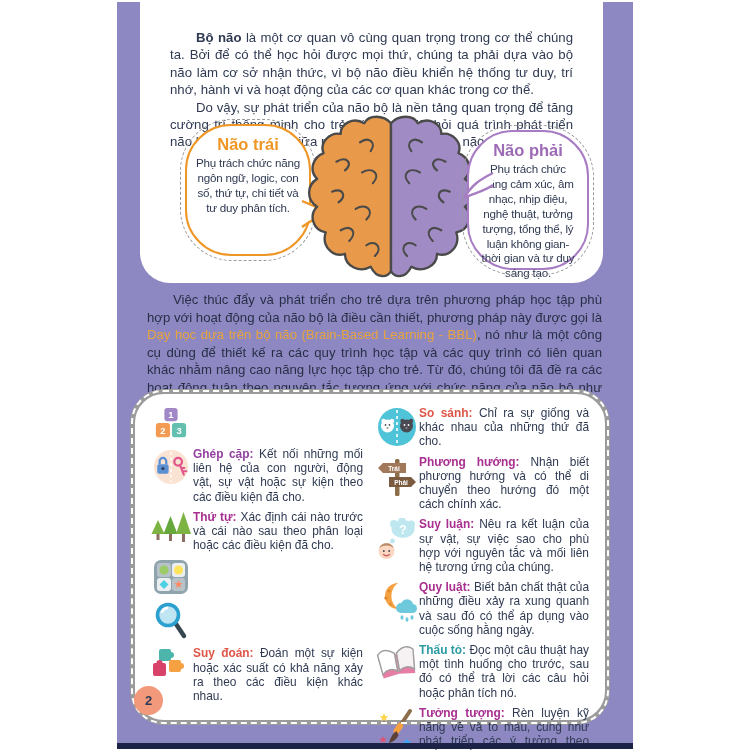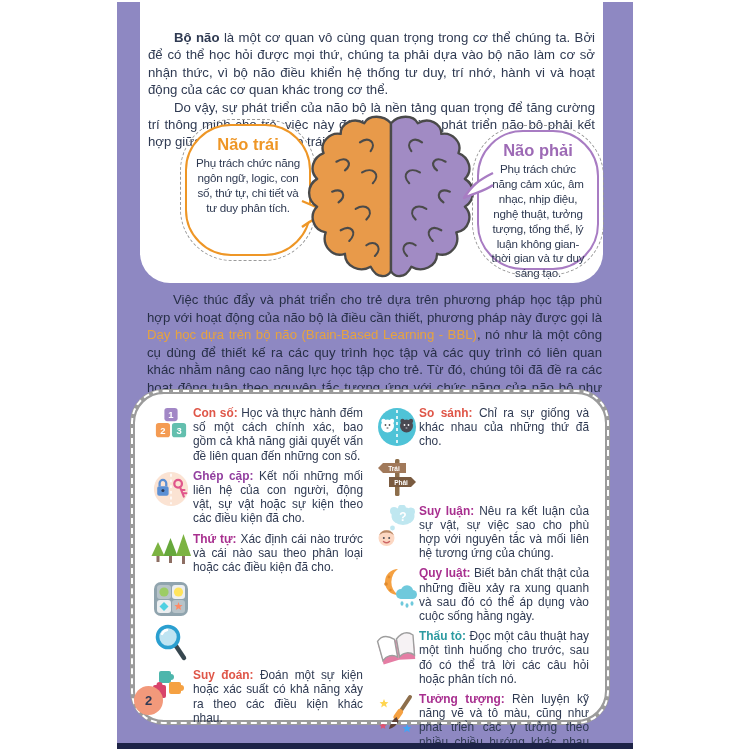--- a/index.html
+++ b/index.html
@@ -2,29 +2,29 @@
 <html><head>
 <meta charset="utf-8">
 <style>
   html,body{margin:0;padding:0;background:#fff;}
   .stage{position:relative;width:750px;height:750px;background:#fff;overflow:hidden;
          font-family:"Liberation Sans",sans-serif;color:#2f3a52;}
   .page-bg{position:absolute;left:117px;top:2px;width:516px;height:746px;background:#8e88c2;}
   
   .intro-panel{position:absolute;left:23px;top:0;width:463px;height:281px;background:#fff;
                border-radius:0 0 30px 30px;}
-  .para{margin:0;padding:0 8px;text-align:justify;font-size:13.2px;line-height:17.4px;color:#2f3a52;}
+  .para{margin:0;padding:0 30px;text-align:justify;font-size:13.2px;line-height:17.4px;color:#2f3a52;}
   .para.first{padding-top:27px;text-indent:26px;}
   .para.second{text-indent:26px;}
   .para b{font-weight:700;}
   
   .bubble{position:absolute;background:#fff;border-radius:46px;text-align:center;}
   .bubble::before{content:"";position:absolute;inset:-7px;border:1.6px dashed #9a9a9a;border-radius:52px;}
   .bubble-left{left:45px;top:122px;width:122px;height:128px;border:2.5px solid #ee9626;}
-  .bubble-right{left:337px;top:128px;width:118px;height:136px;border:2.5px solid #a87cc3;}
+  .bubble-right{left:327px;top:128px;width:118px;height:136px;border:2.5px solid #a87cc3;}
   .bubble-title{font-size:16.5px;font-weight:600;margin-top:9px;}
   .bubble-left .bubble-title{color:#ee9626;}
   .bubble-right .bubble-title{color:#9d6ab5;}
   .bubble-text{font-size:11.6px;line-height:14.9px;padding:2px 9px 0 9px;color:#2f3a52;letter-spacing:-0.2px;}
   .tail{position:absolute;}
   
   .bbl-para{position:absolute;left:30px;top:289px;width:455px;margin:0;text-align:justify;
             font-size:13.2px;line-height:17.6px;color:#272f47;text-indent:26px;}
   .bbl-hl{color:#e7a33e;}
   
@@ -110,21 +110,20 @@
             <div class="icon">
               <svg width="38" height="34" viewBox="0 0 40 36">
                 <rect x="13" y="1" width="14" height="14" rx="3" fill="#a287c6"></rect>
                 <text x="20" y="12" text-anchor="middle" font-size="10" font-weight="bold" fill="#fff">1</text>
                 <rect x="4" y="17" width="15" height="15" rx="3" fill="#f49b53"></rect>
                 <text x="11.5" y="29" text-anchor="middle" font-size="10" font-weight="bold" fill="#fff">2</text>
                 <rect x="21" y="17" width="15" height="15" rx="3" fill="#63bfae"></rect>
                 <text x="28.5" y="29" text-anchor="middle" font-size="10" font-weight="bold" fill="#fff">3</text>
               </svg>
             </div>
-            <p class="itext"><span class="ilabel" style="color: rgb(223, 86, 72);">Con số:</span> <span>Học và thực hành đếm số một cách chính xác, bao gồm cả khả năng giải quyết vấn đề liên quan đến những con số.</span></p>
           </div>
 
           <div class="item">
             <div class="icon">
               <svg width="38" height="38" viewBox="0 0 40 40">
                 <circle cx="20" cy="20" r="18" fill="#fbe3d3"></circle>
                 <line x1="20" y1="4" x2="20" y2="36" stroke="#fff" stroke-width="1.6" stroke-dasharray="3 3"></line>
                 <path d="M8,17 v-3 a3.5,3.5 0 0 1 7,0 v3" fill="none" stroke="#5b8fd4" stroke-width="2.4"></path>
                 <rect x="5.5" y="17" width="12" height="10" rx="2" fill="#5b8fd4"></rect>
                 <circle cx="11.5" cy="21.5" r="1.6" fill="#2d3a55"></circle>
@@ -219,20 +218,21 @@
           <div class="item">
             <div class="icon">
               <svg width="40" height="42" viewBox="0 0 40 42">
                 <rect x="18" y="3" width="4.5" height="37" rx="1.5" fill="#8d6e4b"></rect>
                 <polygon points="6,7 29,7 29,17 6,17 1,12" fill="#a1795a"></polygon>
                 <text x="17" y="14.5" text-anchor="middle" font-size="6.5" font-weight="bold" fill="#fff">Trái</text>
                 <polygon points="12,21 34,21 39,26 34,31 12,31" fill="#7a5b40"></polygon>
                 <text x="24" y="28.5" text-anchor="middle" font-size="6.5" font-weight="bold" fill="#fff">Phải</text>
               </svg>
             </div>
+            <p class="itext"><span class="ilabel" style="color: rgb(168, 47, 143);">Phương hướng:</span> <span>Nhận biết phương hướng và có thể di chuyển theo hướng đó một cách chính xác.</span></p>
           </div>
 
           <div class="item">
             <div class="icon">
               <svg width="40" height="42" viewBox="0 0 40 42">
                 <ellipse cx="26" cy="11" rx="11.5" ry="9" fill="#bfe7f0"></ellipse>
                 <circle cx="17" cy="6" r="4" fill="#bfe7f0"></circle>
                   <circle cx="34" cy="6.5" r="4" fill="#bfe7f0"></circle>
                   <circle cx="25" cy="3.5" r="4" fill="#bfe7f0"></circle>
                 <text x="26" y="15.5" text-anchor="middle" font-size="12" font-weight="bold" fill="#fff">?</text>

